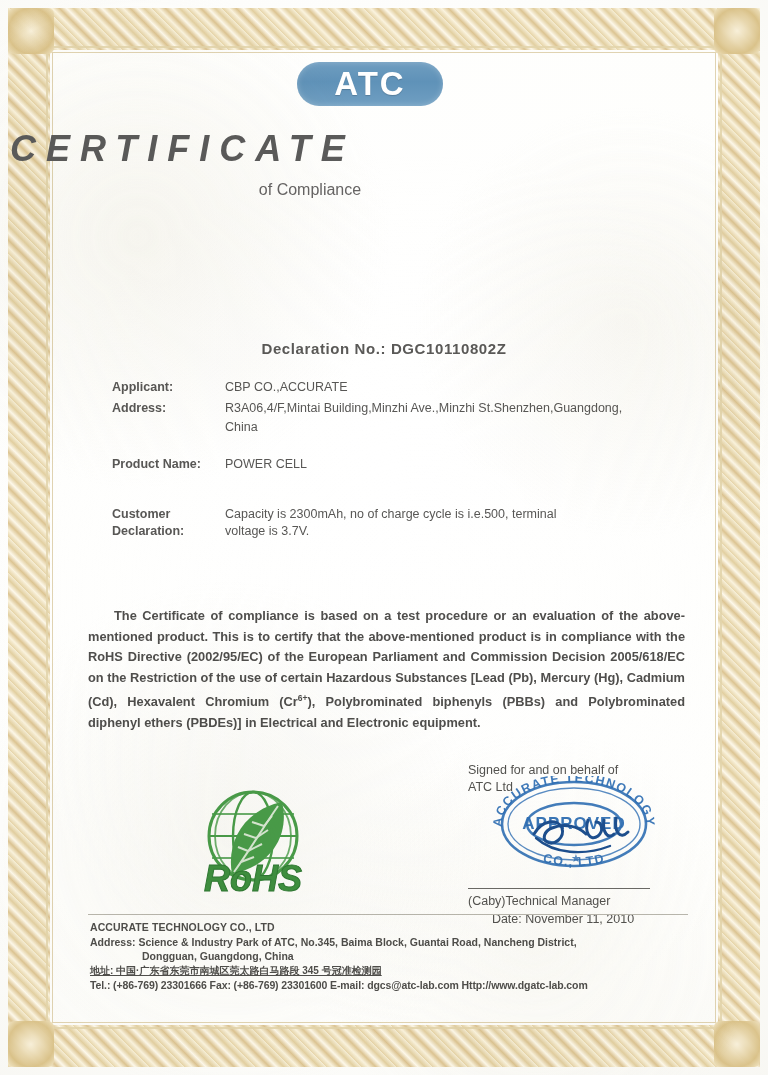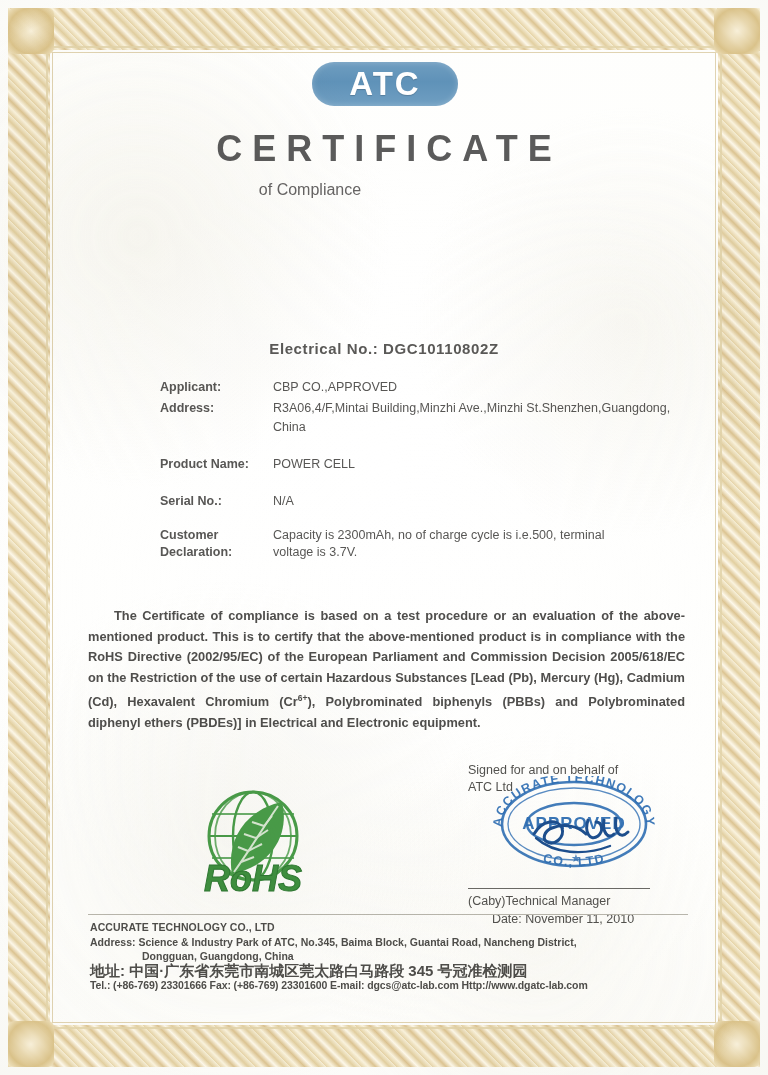--- a/index.html
+++ b/index.html
@@ -91,46 +91,46 @@
 
   
   .content {
     position: absolute;
     left: 0; top: 0;
     width: 768px; height: 1075px;
   }
 
   .atc-logo {
     position: absolute;
-    left: 312px;
+    left: 297px;
     top: 62px;
     width: 146px;
     height: 44px;
     border-radius: 22px;
     background: linear-gradient(180deg, #6f9dc0 0%, #5f92b8 45%, #709fc2 100%);
     color: #ffffff;
     font-size: 33px;
     font-weight: bold;
     letter-spacing: 2px;
     text-align: center;
     line-height: 44px;
     text-shadow: 0 1px 1px rgba(0,0,0,.18);
     box-shadow: inset 0 0 6px rgba(255,255,255,.25);
   }
 
   .title-certificate {
     position: absolute;
     left: 0; top: 128px;
     width: 768px;
-    text-align: center;
     font-size: 36px;
     font-weight: bold;
     letter-spacing: 10px;
     color: #5b5b5b;
     text-indent: 10px;
+    font-style: italic;
   }
   .title-sub {
     position: absolute;
     left: 0; top: 181px;
     width: 620px;
     text-align: center;
     font-size: 16px;
     font-weight: normal;
     color: #666464;
   }
@@ -160,21 +160,21 @@
 
   
   .fields {
     position: absolute;
     left: 112px;
     top: 378px;
     width: 580px;
     font-size: 12.5px;
     color: #585755;
   }
-  .frow { display: flex; margin-bottom: 2px; margin-left: 48px; }
+  .frow { display: flex; margin-bottom: 2px; }
   .frow .fl {
     width: 113px;
     flex: 0 0 113px;
     font-weight: bold;
     line-height: 19px;
   }
   .frow .fv {
     flex: 1;
     line-height: 19px;
   }
@@ -250,21 +250,21 @@
     left: 90px;
     top: 920px;
     width: 610px;
     font-size: 10.5px;
     font-weight: bold;
     color: #4f4e4b;
     line-height: 14.5px;
   }
   .footer .f-company { letter-spacing: .1px; }
   .footer .f-addr2 { padding-left: 52px; }
-  .footer .f-cn { font-size: 15px; }
+  .footer .f-cn { font-size: 10px; text-decoration: underline; }
   .footer .f-tel { letter-spacing: -.1px; }
 </style>
 </head>
 <body>
 
 <div class="page">
 
   <div class="border-frame"></div>
   <div class="paper"></div>
   <div class="border-inner-line2"></div>
@@ -275,51 +275,47 @@
   <div class="corner br"></div>
 
   <div class="content">
 
     <div class="atc-logo">ATC</div>
 
     <div class="title-certificate">CERTIFICATE</div>
     <div class="title-sub">of Compliance</div>
 
 
-    <div class="cert-no">Electrical No.: DGC10110802Z</div>
+    <div class="cert-no">Declaration No.: DGC10110802Z</div>
 
     <div class="fields">
 
       <div class="frow">
         <div class="fl">Applicant:</div>
-        <div class="fv">CBP CO.,APPROVED</div>
+        <div class="fv">CBP CO.,ACCURATE</div>
       </div>
 
       <div class="frow">
         <div class="fl">Address:</div>
         <div class="fv">
           <div>R3A06,4/F,Mintai Building,Minzhi Ave.,Minzhi St.Shenzhen,Guangdong,</div>
           <div>China</div>
         </div>
       </div>
 
       <div class="gap-md"></div>
 
       <div class="frow">
         <div class="fl">Product Name:</div>
         <div class="fv">POWER CELL</div>
       </div>
 
 
       <div class="gap-md"></div>
 
-      <div class="frow">
-        <div class="fl">Serial No.:</div>
-        <div class="fv">N/A</div>
-      </div>
 
       <div class="gap-sm"></div>
 
       <div class="frow">
         <div class="fl two-line">
           <div>Customer</div>
           <div>Declaration:</div>
         </div>
         <div class="fv two-line">
           <div>Capacity is 2300mAh, no of charge cycle is i.e.500, terminal</div>

